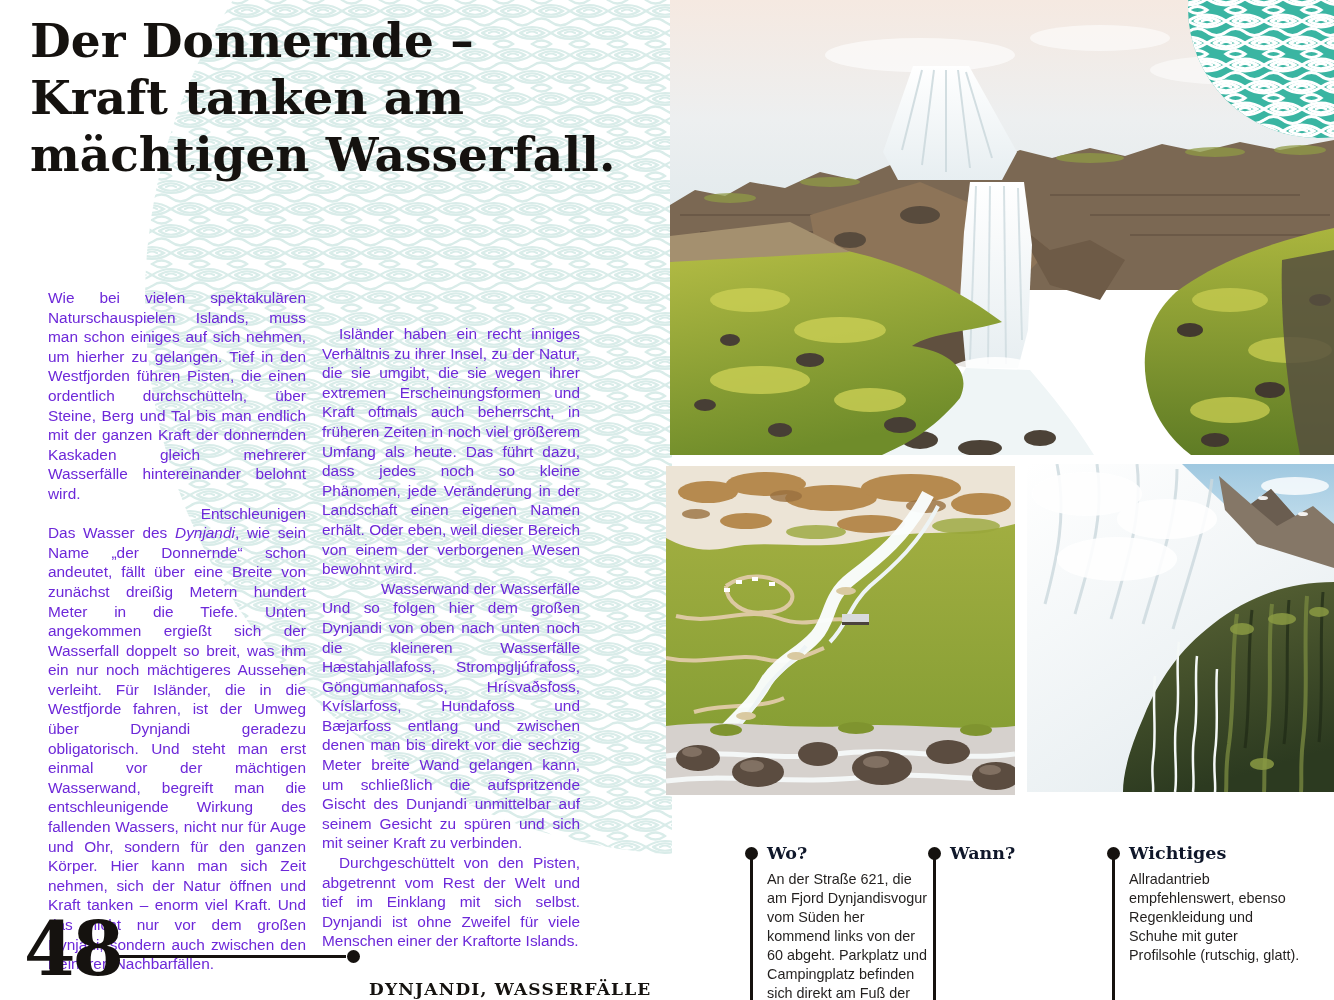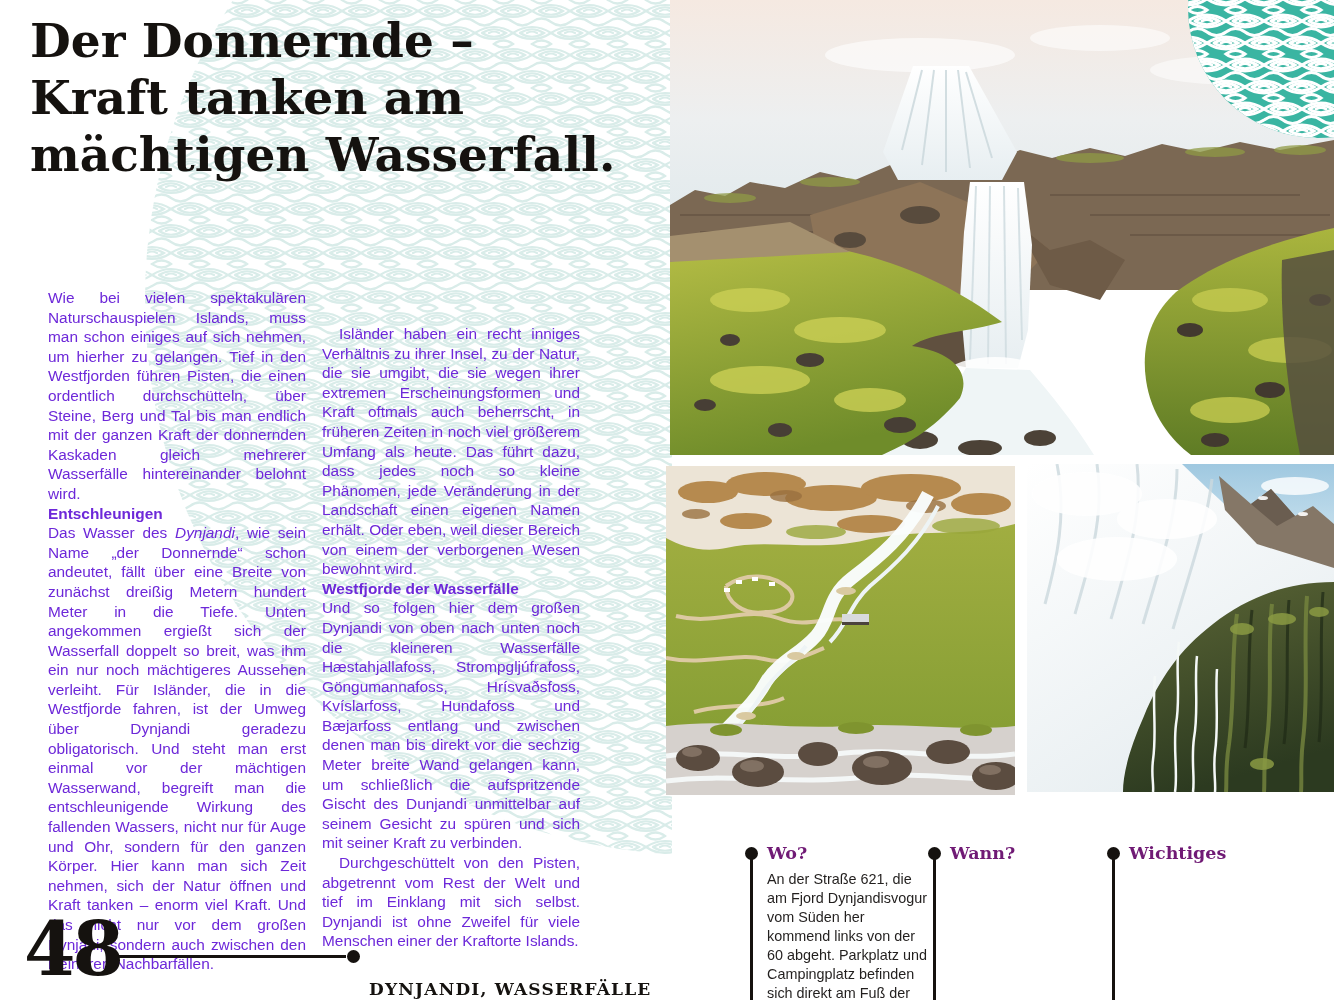--- a/index.html
+++ b/index.html
@@ -15,21 +15,21 @@
     font-size:47px;line-height:57px;color:#15120f;letter-spacing:0;
   }
   .cols{position:absolute;left:48px;top:288px;width:532px;z-index:2;}
   .col{position:absolute;top:0;width:258px;
     font-size:15.4px;line-height:19.6px;text-align:justify;
     hyphens:auto;-webkit-hyphens:auto;color:#6d28d9;}
   .col-1{left:0;}
   .col-2{left:274px;margin-top:36px;}
   .col p{margin:0;}
   .col p.indent{text-indent:17px;}
-  .subhead{font-weight:bold;margin:12px 0 0;font-size:15.4px;line-height:19.6px;text-align:left;}
+  .subhead{font-weight:normal;margin:12px 0 0;font-size:15.4px;line-height:19.6px;text-align:right;}
   .ital{font-style:italic;}
   
   .page-num{
     position:absolute;left:24px;top:912px;z-index:2;
     font-family:"DejaVu Serif",serif;font-weight:bold;font-size:74px;line-height:74px;
     letter-spacing:-3px;color:#15120f;
   }
   .footer-line{position:absolute;left:110px;top:955px;width:236px;height:3px;background:#15120f;z-index:2;}
   .footer-dot{position:absolute;left:347px;top:950px;width:13px;height:13px;border-radius:50%;background:#15120f;z-index:2;}
   .footer-label{
@@ -46,21 +46,21 @@
   .badge{
     position:absolute;left:1188px;top:-122px;width:260px;height:260px;border-radius:50%;
     overflow:hidden;z-index:3;
   }
   
   .info-col{position:absolute;top:843px;z-index:2;}
   .info-col .dot{position:absolute;left:0;top:4px;width:13px;height:13px;border-radius:50%;background:#15120f;}
   .info-col .rule{position:absolute;left:5px;top:10px;width:3px;height:160px;background:#15120f;}
   .info-col h4{
     margin:0 0 7px;padding-left:22px;
-    font-family:"DejaVu Serif",serif;font-weight:bold;font-size:17.5px;line-height:20px;color:#701a75;
+    font-family:"DejaVu Serif",serif;font-weight:bold;font-size:17.5px;line-height:20px;color:#0f172a;
   }
   .info-col p{margin:0;padding-left:22px;font-size:14.4px;line-height:19px;color:#221f1e;}
   .iw-1{left:745px;width:182px;}
   .iw-2{left:928px;width:186px;}
   .iw-3{left:1107px;width:196px;}
 </style>
 </head>
 <body>
 
 <svg class="bg-pattern" width="672" height="1000" viewBox="0 0 672 1000">
@@ -98,21 +98,21 @@
 </div>
 
 <div class="cols">
   <div class="col col-1">
     <p>Wie bei vielen spektakulären Naturschauspielen Islands, muss man schon einiges auf sich nehmen, um hierher zu gelangen. Tief in den Westfjorden führen Pisten, die einen ordentlich durchschütteln, über Steine, Berg und Tal bis man endlich mit der ganzen Kraft der donnernden Kaskaden gleich mehrerer Wasserfälle hintereinander belohnt wird.</p>
     <p class="subhead">Entschleunigen</p>
     <p><span>Das Wasser des </span><span class="ital">Dynjandi</span><span>, wie sein Name „der Donnernde“ schon andeutet, fällt über eine Breite von zunächst dreißig Metern hundert Meter in die Tiefe. Unten angekommen ergießt sich der Wasserfall doppelt so breit, was ihm ein nur noch mächtigeres Aussehen verleiht. Für Isländer, die in die Westfjorde fahren, ist der Umweg über Dynjandi geradezu obligatorisch. Und steht man erst einmal vor der mächtigen Wasserwand, begreift man die entschleunigende Wirkung des fallenden Wassers, nicht nur für Auge und Ohr, sondern für den ganzen Körper. Hier kann man sich Zeit nehmen, sich der Natur öffnen und Kraft tanken – enorm viel Kraft. Und das nicht nur vor dem großen Dynjani, sondern auch zwischen den kleineren Nachbarfällen.</span></p>
   </div>
   <div class="col col-2">
     <p class="indent">Isländer haben ein recht inniges Verhältnis zu ihrer Insel, zu der Natur, die sie umgibt, die sie wegen ihrer extremen Erscheinungsformen und Kraft oftmals auch beherrscht, in früheren Zeiten in noch viel größerem Umfang als heute. Das führt dazu, dass jedes noch so kleine Phänomen, jede Veränderung in der Landschaft einen eigenen Namen erhält. Oder eben, weil dieser Bereich von einem der verborgenen Wesen bewohnt wird.</p>
-    <p class="subhead">Westfjorde der Wasserfälle</p>
+    <p class="subhead">Wasserwand der Wasserfälle</p>
     <p>Und so folgen hier dem großen Dynjandi von oben nach unten noch die kleineren Wasserfälle Hæstahjallafoss, Strompgljúfrafoss, Göngumannafoss, Hrísvaðsfoss, Kvíslarfoss, Hundafoss und Bæjarfoss entlang und zwischen denen man bis direkt vor die sechzig Meter breite Wand gelangen kann, um schließlich die aufspritzende Gischt des Dunjandi unmittelbar auf seinem Gesicht zu spüren und sich mit seiner Kraft zu verbinden.</p>
     <p class="indent">Durchgeschüttelt von den Pisten, abgetrennt vom Rest der Welt und tief im Einklang mit sich selbst. Dynjandi ist ohne Zweifel für viele Menschen einer der Kraftorte Islands.</p>
   </div>
 </div>
 
 <div class="page-num">48</div>
 <div class="footer-line"></div>
 <div class="footer-dot"></div>
 <div class="footer-label">DYNJANDI, WASSERFÄLLE</div>
 
@@ -414,13 +414,14 @@
 </div>
 <div class="info-col iw-2">
   <span class="dot"></span>
   <span class="rule"></span>
   <h4>Wann?</h4>
 </div>
 <div class="info-col iw-3">
   <span class="dot"></span>
   <span class="rule"></span>
   <h4>Wichtiges</h4>
+  <p>Allradantrieb empfehlenswert, ebenso Regenkleidung und Schuhe mit guter Profilsohle (rutschig, glatt).</p>
 </div>
 
 </body></html>

